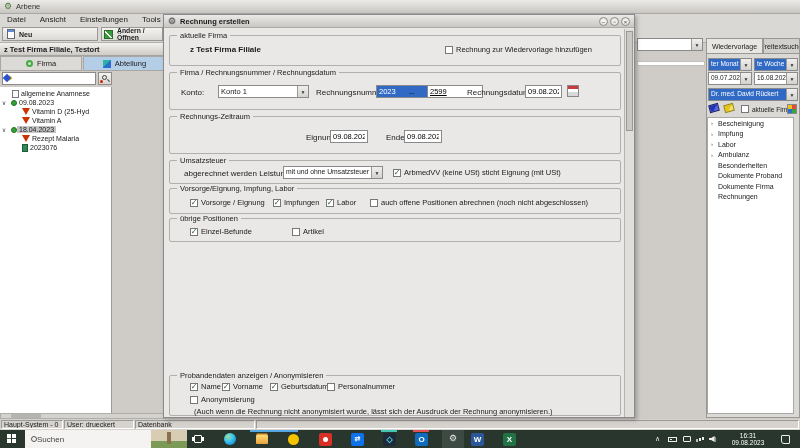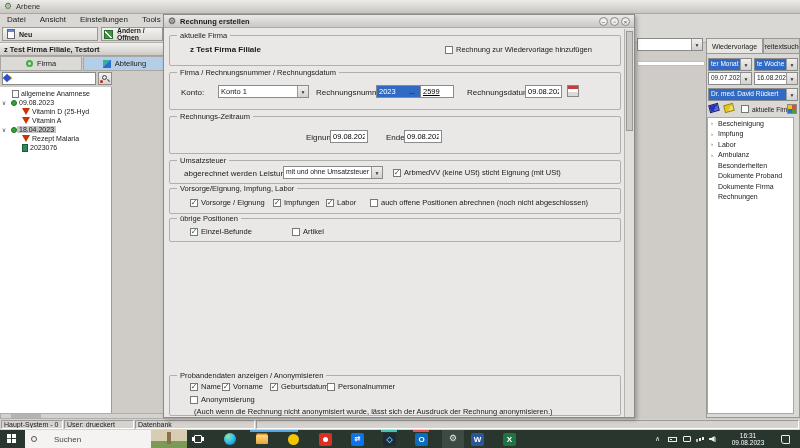--- a/index.html
+++ b/index.html
@@ -211,21 +211,21 @@
     <div class="grp" style="left:5px;top:57px;width:452px;height:38px;">
       <span class="glabel">Firma / Rechnungsnummer / Rechnungsdatum</span>
       <span class="abs txt" style="left:11px;top:15px;">Konto:</span>
       <div class="combo" style="left:48px;top:12px;width:91px;">
         <span class="val">Konto 1</span>
           <span class="arrow">▼</span>
       </div>
       <span class="abs txt" style="left:146px;top:15px;">Rechnungsnummer</span>
       <input class="field sel" style="left: 206px; top: 12px; width: 52px;" value="2023">
       <span class="abs txt" style="left:239px;top:15px;">--</span>
-      <input class="field" style="left: 250px; top: 12px; width: 34px; text-decoration: underline;" value="2599">
+      <input class="field" style="left: 257px; top: 12px; width: 56px; text-decoration: underline;" value="2599">
       <span class="abs txt" style="left:297px;top:15px;">Rechnungsdatum</span>
       <input class="field" style="left: 355px; top: 12px; width: 37px;" value="09.08.2023">
       <span class="abs" style="left:397px;top:12px;width:12px;height:12px;background:#fff;border:1px solid #888;box-shadow:inset 0 3px 0 #c43c3c, inset 0 -4px 0 #d9d9d9;"></span>
     </div>
 
     <div class="grp" style="left:5px;top:101px;width:452px;height:38px;">
       <span class="glabel">Rechnungs-Zeitraum</span>
       <span class="abs txt" style="left:136px;top:16px;">Eignung</span>
       <input class="field" style="left: 160px; top: 13px; width: 38px;" value="09.08.2023">
       <span class="abs txt" style="left:216px;top:16px;">Ende</span>
@@ -387,21 +387,21 @@
   </div>
 
   <div class="abs" id="taskbar"></div>
   <div class="tico" style="left:4px;">
     <span style="width:9px;height:9px;background:linear-gradient(#fff,#fff);clip-path:polygon(0 0,42% 0,42% 42%,0 42%);box-shadow:5px 0 0 -0px #fff;"></span>
     <span class="abs" style="left:3px;top:2px;width:4px;height:4px;background:#fff;"></span>
     <span class="abs" style="left:8px;top:2px;width:4px;height:4px;background:#fff;"></span>
     <span class="abs" style="left:3px;top:7px;width:4px;height:4px;background:#fff;"></span>
     <span class="abs" style="left:8px;top:7px;width:4px;height:4px;background:#fff;"></span>
   </div>
-  <div class="abs" style="left:25px;top:430px;width:162px;height:18px;background:#f4f3f1;display:flex;align-items:center;gap:17px;padding-left:6px;">
+  <div class="abs" style="left:25px;top:430px;width:162px;height:18px;background:#f4f3f1;display:flex;align-items:center;gap:0;padding-left:6px;">
     <span style="width:6px;height:6px;border:1px solid #555;border-radius:50%;box-shadow:4px 5px 0 -3px #555;"></span>
     <span style="font-size:8px;color:#444;">Suchen</span>
     <span style="margin-left:auto;width:36px;height:18px;background:linear-gradient(#d8cdb2 62%,#7a9a55 62%);position:relative;">
       <span class="abs" style="left:16px;top:2px;width:4px;height:12px;background:#8a6f4d;"></span>
     </span>
   </div>
 
   <span class="tind" style="left:250px;width:48px;background:#57a8e0;"></span>
   <span class="tind" style="left:381px;width:16px;background:#3ec6b0;"></span>
   <span class="tind" style="left:413px;width:16px;background:#e05050;"></span>

